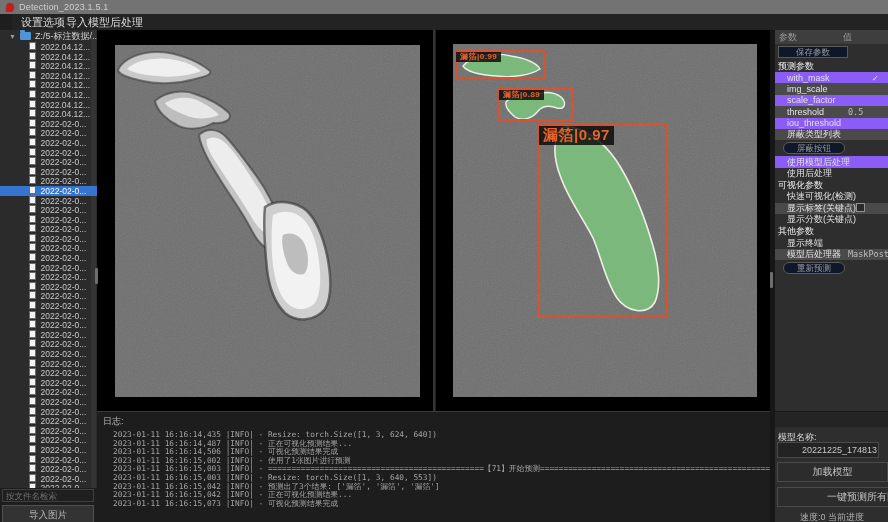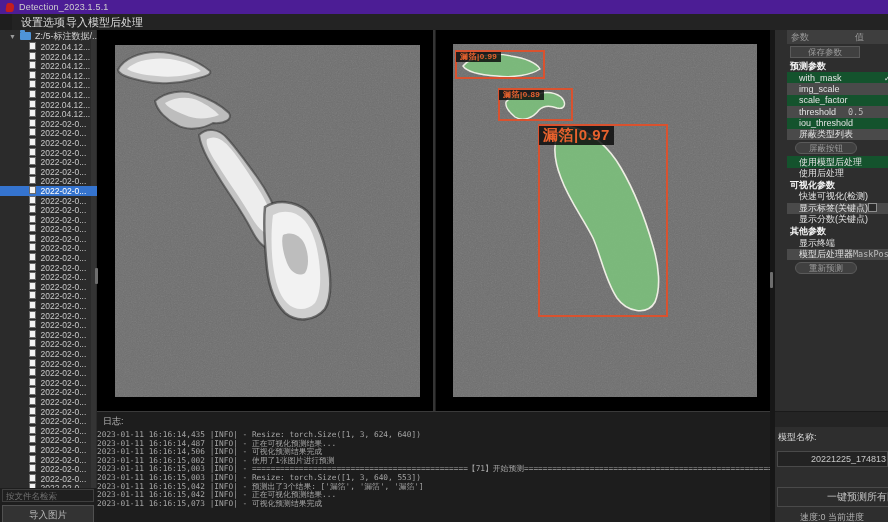--- a/index.html
+++ b/index.html
@@ -3,21 +3,21 @@
 <meta charset="utf-8">
 <style>
   * { margin:0; padding:0; box-sizing:border-box; }
   html,body { background:#111; }
   #app {
     position:relative; width:888px; height:522px; overflow:hidden;
     background:#1e1e1e; font-family:"Liberation Sans", sans-serif;
     color:#ddd; -webkit-font-smoothing:antialiased;
   }
   
-  .titlebar { position:absolute; left:0; top:0; width:888px; height:14px; background:#4c1d95; display:flex; align-items:center; }
+  .titlebar { position:absolute; left:0; top:0; width:888px; height:14px; background:#737373; display:flex; align-items:center; }
   .logo { width:8px; height:9px; margin-left:6px; background:#c41e1e; border-radius:2px 4px 2px 2px; transform:skewX(-8deg); }
   .title-text { font-size:9px; color:#cfcfcf; margin-left:5px; letter-spacing:.2px; }
   .menubar { position:absolute; left:12px; top:14px; width:888px; height:16px; background:#232323; display:flex; align-items:center; gap:1px; padding-left:9px; }
   .menu-item { font-size:11px; color:#dcdcdc; }
   
   .tree { position:absolute; left:0; top:30px; width:97px; height:458px; background:#2b2b2b; overflow:hidden; }
   .tree-track { position:absolute; right:1px; top:0; width:5px; height:458px; background:#343434; }
   .tree-root { position:relative; height:12px; display:flex; align-items:center; font-size:9px; color:#d5d5d5; white-space:nowrap; }
   .tw { color:#9a9a9a; font-size:7px; margin-left:9px; }
   .folder-icon { width:11px; height:8px; background:#4f94d8; border-radius:1px; margin-left:4px; position:relative; flex:0 0 auto; }
@@ -36,41 +36,41 @@
   .v-split { position:absolute; left:433px; top:30px; width:2px; height:381px; background:#353535; }
   .img-inset-l { position:absolute; left:18px; top:15px; width:305px; height:352px; overflow:hidden; }
   .img-inset-r { position:absolute; left:17px; top:14px; width:304px; height:353px; overflow:hidden; }
   .det-box { position:absolute; border:2px solid #d9522f; }
   .det-label { position:absolute; background:rgba(8,8,8,0.82); color:#e8622e; font-weight:bold; padding:0 4px; line-height:1.25; white-space:nowrap; letter-spacing:.5px; }
   
   .handle { position:absolute; width:3px; height:16px; background:#6e6e6e; border-radius:1px; }
   
   .log { position:absolute; left:97px; top:411px; width:673px; height:111px; background:#1d1d1d; border-top:1px solid #3a3a3a; overflow:hidden; }
   .log-title { font-size:9px; color:#b8b8b8; margin:3px 0 3px 6px; }
-  .log-line { font-family:"DejaVu Sans Mono", monospace; font-size:7.8px; line-height:8.6px; color:#a4a4a4; white-space:pre; margin-left:0; }
+  .log-line { font-family:"DejaVu Sans Mono", monospace; font-size:7.8px; line-height:8.6px; color:#a4a4a4; white-space:pre; margin-left:16px; }
   
   .gap-col { position:absolute; left:770px; top:30px; width:5px; height:492px; background:#171717; }
-  .params { position:absolute; left:775px; top:30px; width:113px; height:492px; background:#2e2e2e; overflow:hidden;padding-left:12px; }
+  .params { position:absolute; left:775px; top:30px; width:113px; height:492px; background:#2e2e2e; overflow:hidden; }
   .p-header { height:14px; background:#3e3e3e; display:flex; font-size:9px; color:#9d9d9d; align-items:center; }
   .p-header .c1 { margin-left:4px; width:64px; }
-  .p-btn { margin:2px 0 2px 3px; width:70px; height:12px; background:#404040; border:1px solid #5a5a5a; color:#9a9a9a; font-size:8.5px; text-align:center; line-height:11px; }
+  .p-btn { margin:2px 0 2px 3px; width:70px; height:12px; background:#0f172a; border:1px solid #5a5a5a; color:#9a9a9a; font-size:8.5px; text-align:center; line-height:11px; }
   .p-btn.wide { margin-left:8px; width:62px;border-radius:6px; }
-  .p-section { height:12px; line-height:13px; font-size:9px; font-weight:bold; color:#f2f2f2; padding-left:3px; }
+  .p-section { height:12px; line-height:13px; font-size:9px; font-weight:normal; color:#f2f2f2; padding-left:3px; }
   .p-row { height:11.4px; display:flex; align-items:center; font-size:9px; color:#e2e2e2; }
   .p-row .lbl { margin-left:12px; flex:1; white-space:nowrap; }
   .p-row .val { width:40px; font-size:8.5px; color:#bdbdbd; font-family:"DejaVu Sans Mono", monospace; white-space:nowrap; }
-  .p-row.dark { background:#14532d;gap:43px; }
+  .p-row.dark { background:#8b5cf6;gap:43px; }
   .p-row.light { background:#4a4a4a; }
   .checkmark { color:#e6e6e6; font-size:9px; }
   .cbx { display:inline-block; width:9px; height:9px; border:1px solid #909090; background:#2a2a2a; font-size:8px; line-height:8px; color:#111; text-align:center; }
   .cbx.checked { background:#e2e2e2; }
   
   .m-divider { position:absolute; left:0; top:381px; width:113px; height:16px; background:#242424; border-top:1px solid #1a1a1a; }
   .m-name-lbl { position:absolute; left:3px; top:401px; font-size:9px; color:#d8d8d8; }
-  .m-name-field { position:absolute; left:2px; top:412px; width:111px; height:16px; background:#232323; border:1px solid #4a4a4a; color:#c8c8c8; font-size:9px; line-height:14px; text-align:right; padding-right:1px; white-space:nowrap; overflow:hidden;margin-top:9px; }
+  .m-name-field { position:absolute; left:2px; top:412px; width:102px; height:16px; background:#232323; border:1px solid #4a4a4a; color:#c8c8c8; font-size:9px; line-height:14px; text-align:right; padding-right:1px; white-space:nowrap; overflow:hidden; }
   .m-btn { position:absolute; left:2px; height:20px; background:#2c2c2c; border:1px solid #4a4a4a; color:#c2c2c2; font-size:10px; text-align:center; line-height:18px; white-space:nowrap; }
   .m-load { top:432px; width:111px; }
   .m-predict { top:457px; width:180px; }
   .m-progress { position:absolute; left:2px; top:481px; width:200px; height:12px; font-size:9px; color:#b0b0b0; white-space:nowrap; padding-left:23px; }
 </style>
 </head>
 <body>
 
 <div id="app">
 
@@ -424,18 +424,19 @@
         <div class="p-row light">
           <span class="lbl">模型后处理器</span>
           <span class="val">MaskPostPro</span>
         </div>
         <div class="p-btn wide">重新预测</div>
       </div>
 
     <div class="m-divider"></div>
     <div class="m-name-lbl">模型名称:</div>
     <div class="m-name-field">20221225_174813</div>
+    <div class="m-btn m-load">加载模型</div>
     <div class="m-btn m-predict">一键预测所有图像</div>
     <div class="m-progress">速度:0 当前进度</div>
 
   </div>
 
 </div>
 
 </body></html>

